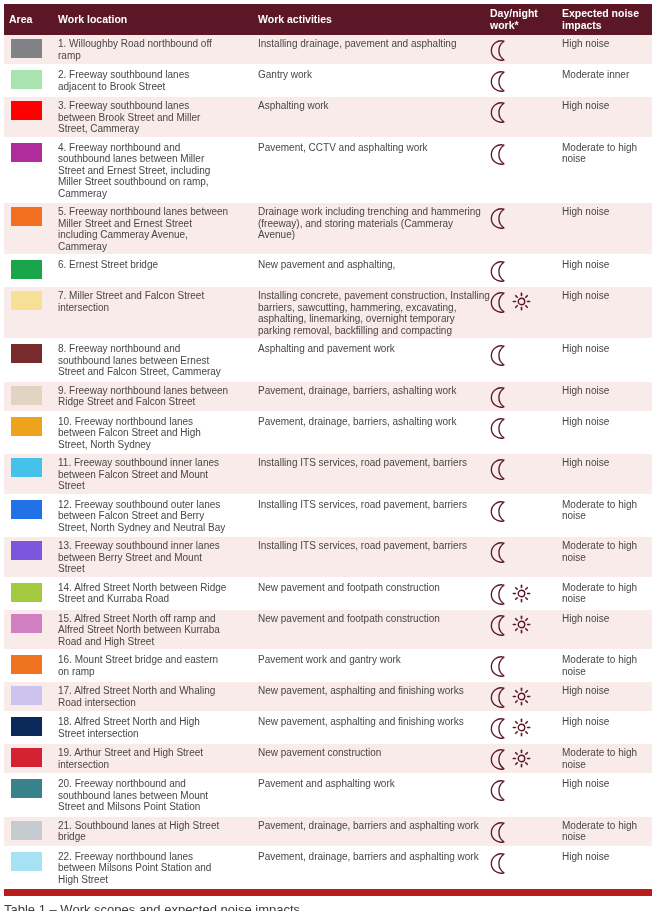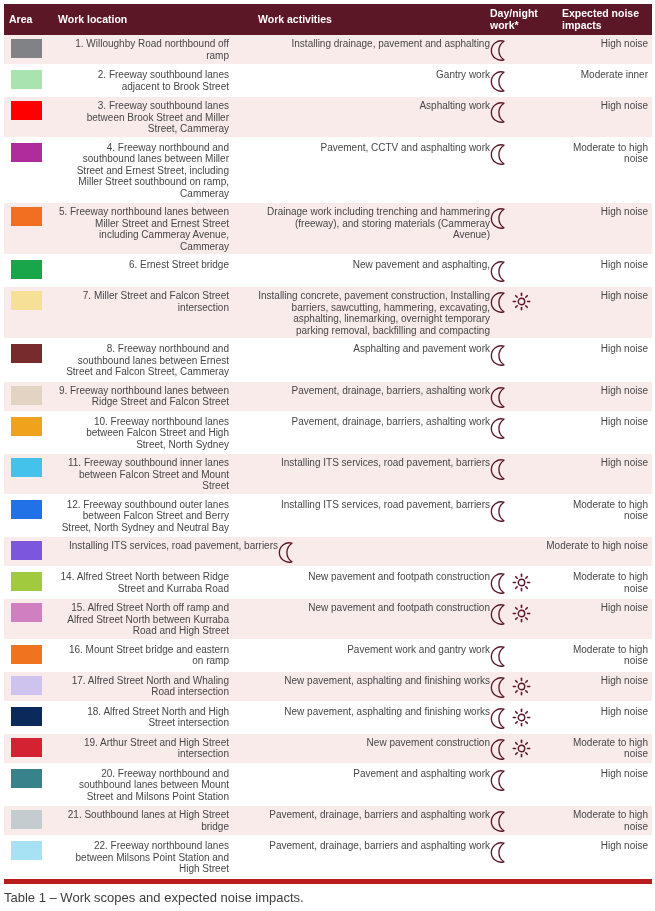--- a/index.html
+++ b/index.html
@@ -34,21 +34,21 @@
   }
   .tr:nth-child(odd)  { background:#f9ebea; }
   .tr:nth-child(even) { background:#ffffff; }
 
   .swatch { display:block; width:31px; height:19px; margin:1px 0 0 2px; }
 
   .cell-dn { display:flex; align-items:flex-start; padding-top:1px; }
   .icon-moon { width:20px; height:23px; flex:none; }
   .icon-sun  { width:19px; height:19px; flex:none; margin-left:2px; margin-top:1px; }
 
-  .tbody { border-bottom:5px solid #b91c1c;text-align:right; }
+  .tbody { border-bottom:7px solid #b91c1c; }
 
   .caption {
     font-size:13px; color:#3d3d3d; margin-top:6px; padding-left:0px;
   }
 </style>
 </head>
 <body>
 
 <div class="page">
   <div class="table">
@@ -249,20 +249,21 @@
       </svg>
 
     </div>
     <div class="col-noise">Moderate to high noise</div>
   </div>
 
   <div class="tr">
     <div class="col-area">
       <span class="swatch" style="background: rgb(124, 87, 222);"></span>
     </div>
+    <div class="col-loc">13. Freeway southbound inner lanes between Berry Street and Mount Street</div>
     <div class="col-act">Installing ITS services, road pavement, barriers</div>
     <div class="col-dn cell-dn">
       <svg class="icon-moon" viewBox="0 0 22 26">
         <path d="M15.5 2.5 A11 11 0 1 0 15.5 23.5 A12.5 12.5 0 0 1 15.5 2.5 Z" fill="none" stroke="#5c1727" stroke-width="1.5" stroke-linejoin="round"></path>
       </svg>
 
     </div>
     <div class="col-noise">Moderate to high noise</div>
   </div>
 

